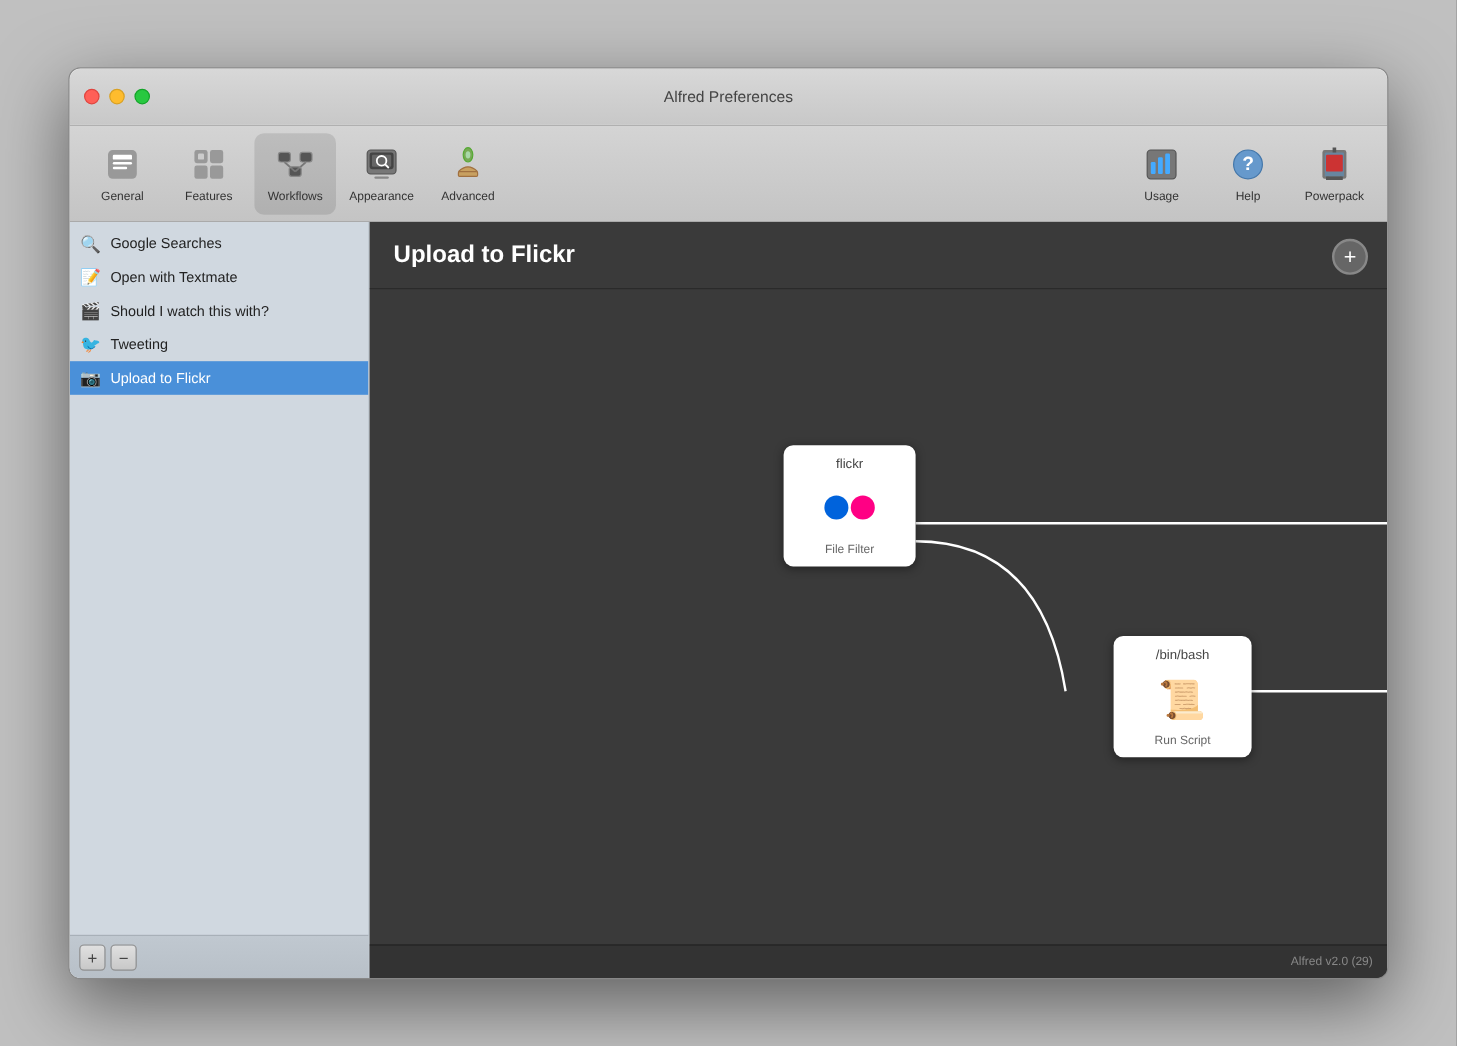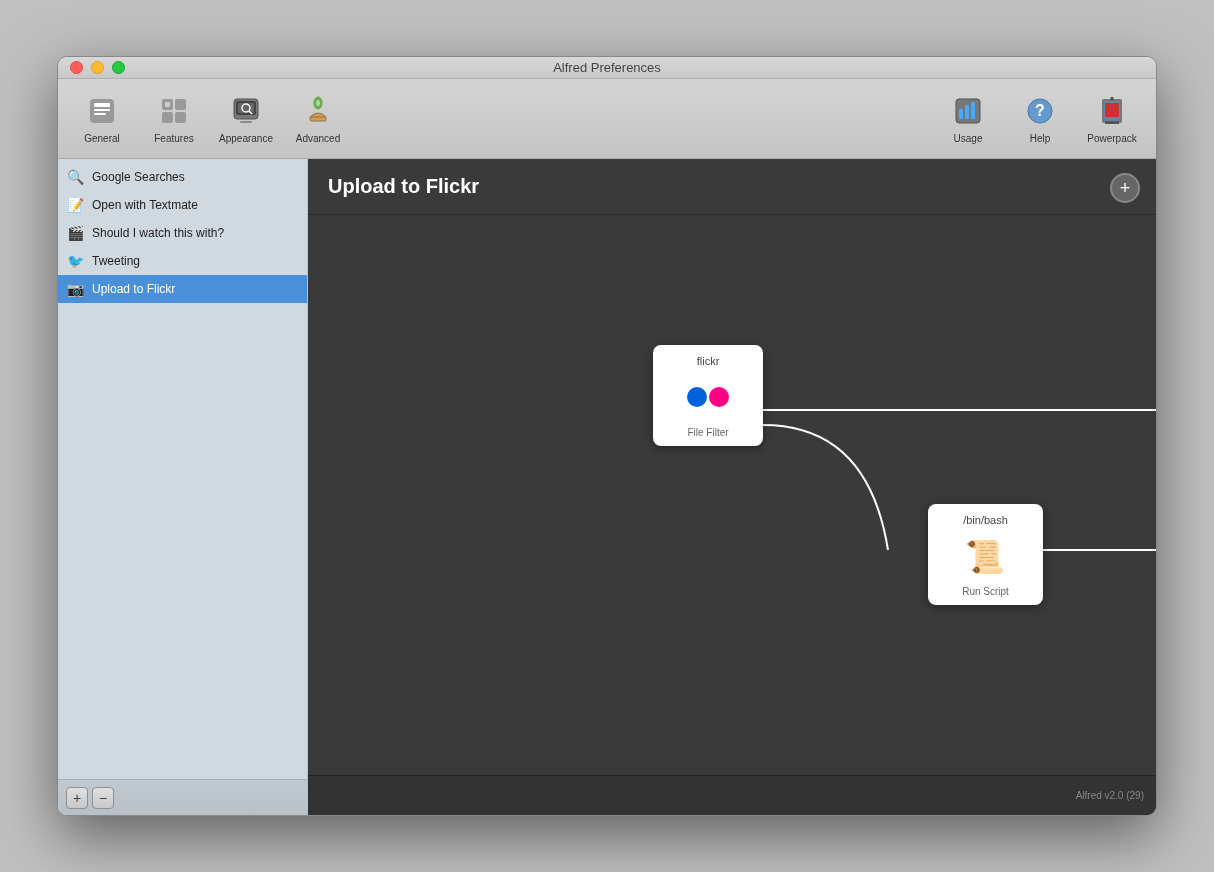--- a/index.html
+++ b/index.html
@@ -21,21 +21,21 @@
       border-radius: 10px;
       box-shadow: 0 20px 60px rgba(0,0,0,0.5);
       display: flex;
       flex-direction: column;
       overflow: hidden;
       border: 1px solid #888;
     }
 
     
     .titlebar {
-      height: 22px;
+      height: 48px;
       background: linear-gradient(to bottom, #d8d8d8, #c8c8c8);
       border-bottom: 1px solid #b0b0b0;
       display: flex;
       align-items: center;
       justify-content: center;
       position: relative;
       border-radius: 10px 10px 0 0;
       flex-shrink: 0;
     }
     .titlebar-buttons {
@@ -278,21 +278,21 @@
     .connections-svg {
       position: absolute;
       top: 0;
       left: 0;
       width: 100%;
       height: 100%;
       pointer-events: none;
     }
 
     .version-bar {
-      height: 40px;
+      height: 28px;
       background: #333;
       border-top: 1px solid #222;
       display: flex;
       align-items: center;
       justify-content: flex-end;
       padding: 0 12px;
       flex-shrink: 0;
     }
     .version-text {
       font-size: 10px;
@@ -340,20 +340,35 @@
             <rect x="4" y="4" width="11" height="11" rx="2" fill="#999"></rect>
             <rect x="17" y="4" width="11" height="11" rx="2" fill="#999"></rect>
             <rect x="4" y="17" width="11" height="11" rx="2" fill="#999"></rect>
             <rect x="17" y="17" width="11" height="11" rx="2" fill="#999"></rect>
             <rect x="7" y="7" width="5" height="5" rx="1" fill="white" opacity="0.5"></rect>
           </svg>
         </div>
         <span class="toolbar-label">Features</span>
       </div>
 
+      <div class="toolbar-item active">
+        <div class="toolbar-icon">
+          <svg class="toolbar-svg" viewBox="0 0 32 32">
+            <rect x="2" y="6" width="10" height="8" rx="2" fill="#555"></rect>
+            <rect x="20" y="6" width="10" height="8" rx="2" fill="#555"></rect>
+            <rect x="11" y="18" width="10" height="8" rx="2" fill="#555"></rect>
+            <line x1="7" y1="14" x2="16" y2="22" stroke="#777" stroke-width="1.5"></line>
+            <line x1="25" y1="14" x2="16" y2="22" stroke="#777" stroke-width="1.5"></line>
+            <rect x="2" y="6" width="10" height="8" rx="2" fill="none" stroke="#888" stroke-width="1"></rect>
+            <rect x="20" y="6" width="10" height="8" rx="2" fill="none" stroke="#888" stroke-width="1"></rect>
+            <rect x="11" y="18" width="10" height="8" rx="2" fill="none" stroke="#888" stroke-width="1"></rect>
+          </svg>
+        </div>
+        <span class="toolbar-label">Workflows</span>
+      </div>
 
       <div class="toolbar-item">
         <div class="toolbar-icon">
           <svg class="toolbar-svg" viewBox="0 0 32 32">
             <rect x="4" y="4" width="24" height="20" rx="3" fill="#777" stroke="#555" stroke-width="1"></rect>
             <rect x="6" y="6" width="20" height="14" rx="2" fill="#444"></rect>
             <rect x="8" y="8" width="16" height="10" rx="1" fill="#666"></rect>
             <rect x="10" y="26" width="12" height="2" rx="1" fill="#888"></rect>
             <circle cx="16" cy="13" r="4" fill="none" stroke="white" stroke-width="1.5"></circle>
             <line x1="19" y1="16" x2="22" y2="19" stroke="white" stroke-width="1.5"></line>

